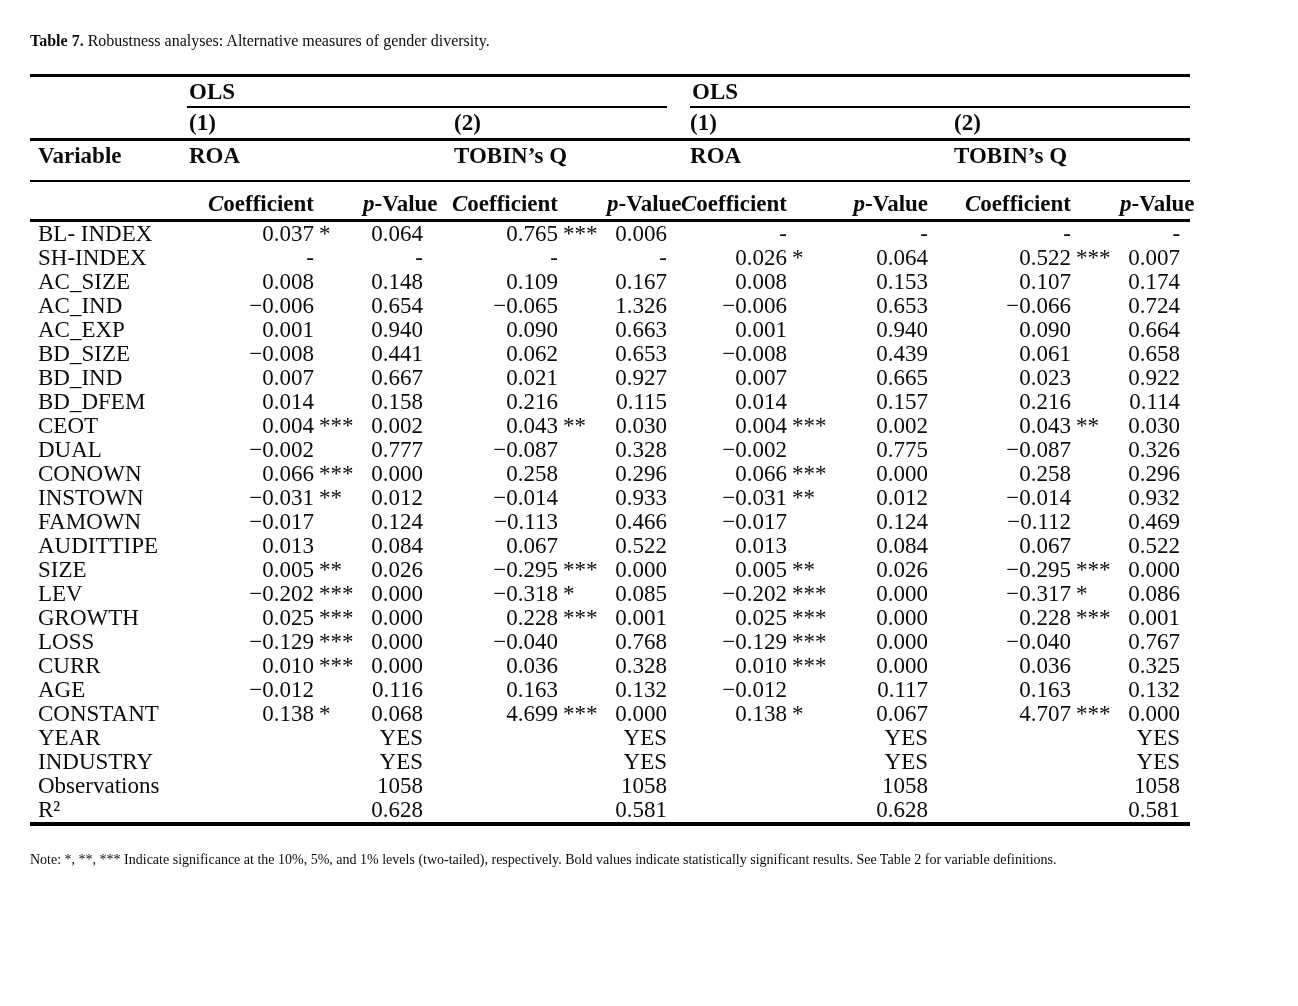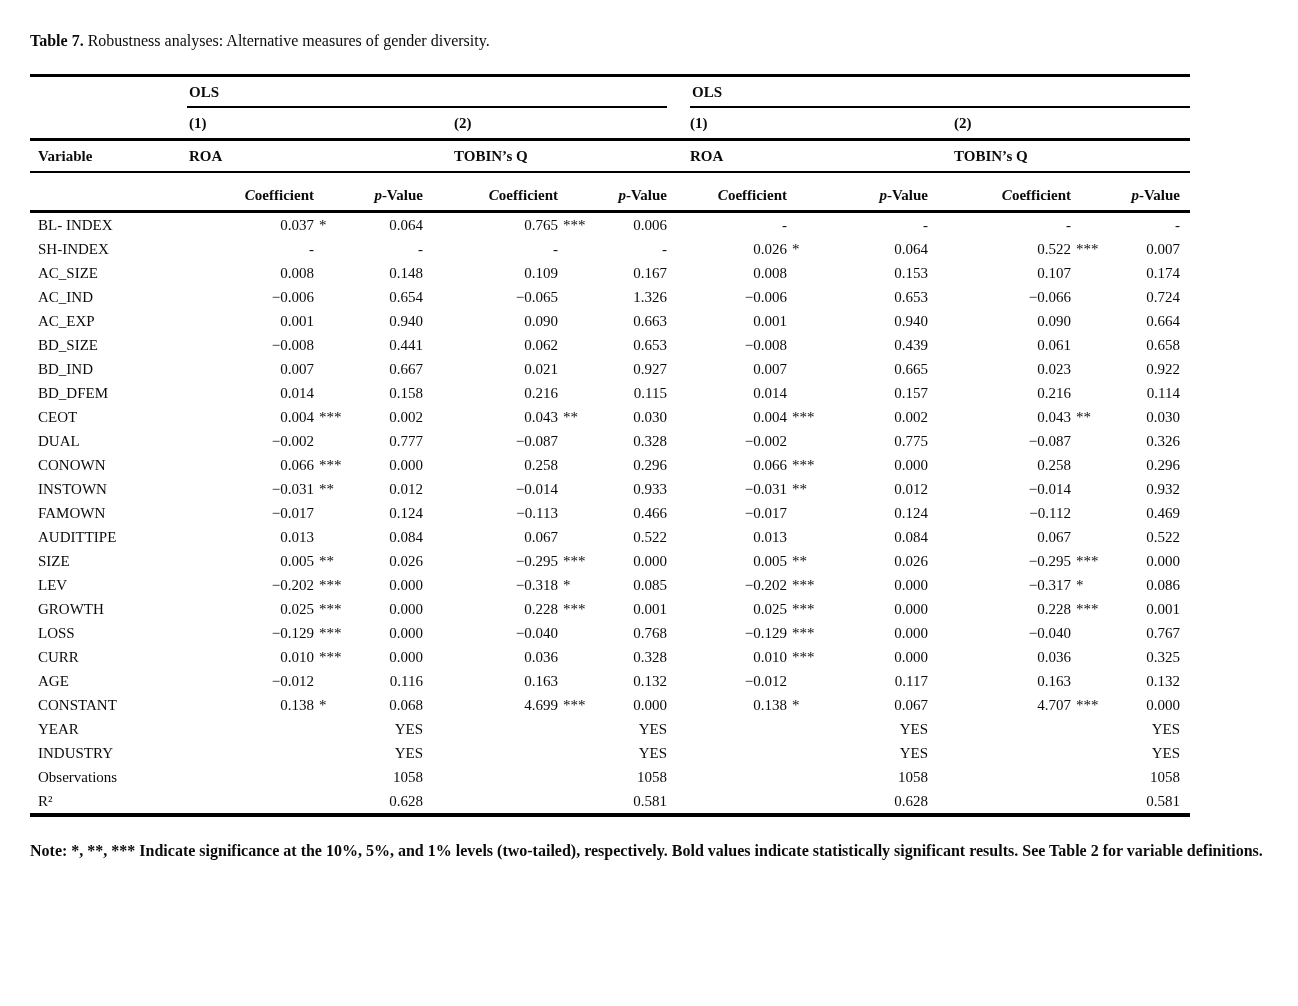--- a/index.html
+++ b/index.html
@@ -9,33 +9,33 @@
     font-family:"Liberation Serif","DejaVu Serif",serif;
     color:#0b0b0b;
   }
   
   .caption{font-size:16px;line-height:30px;margin:2px 0 18px 0;}
   .cap-b{font-weight:bold;}
   
   table.tbl{
     border-collapse:collapse;table-layout:fixed;width:1160px;
     border-top:3px solid #000;border-bottom:4px solid #000;
-    font-size:15px;
+    font-size:23px;
   }
   .tbl th,.tbl td{
     padding:0;margin:0;white-space:nowrap;vertical-align:bottom;
     font-weight:normal;text-align:left;line-height:24px;
   }
   
   tr.hr-ols th{padding-top:3px;}
   .grpline{border-bottom:2px solid #000;padding:0 0 2px 2px;font-weight:bold;}
   .grpline.g1{margin-right:11px;}
   .grpline.g2{margin-left:12px;}
   tr.hr-num th{border-bottom:3px solid #000;padding:3px 0 3px 0;font-weight:bold;}
-  tr.hr-dep th{border-bottom:2px solid #000;padding:3px 0 3px 0;font-weight:bold;}
+  tr.hr-dep th{border-bottom:2px solid #000;padding:3px 0 12px 0;font-weight:bold;}
   tr.hr-meas th{border-bottom:3px solid #000;padding:2px 0 3px 0;font-weight:bold;}
   .pl2{padding-left:2px !important;}
   .pl14{padding-left:14px !important;}
   .pl12{padding-left:12px !important;}
   .pl9{padding-left:9px !important;}
   .lblpad{padding-left:8px !important;}
   
   td.coef,th.coef-h{text-align:right;}
   td.pcol,th.p-h{text-align:right;}
   .st{display:inline-block;width:44px;padding-left:5px;text-align:left;}
@@ -43,21 +43,21 @@
   .c3{padding-right:11px !important;}
   .c5{padding-right:17px !important;}
   .c7{padding-right:10px !important;}
   tbody td{padding-top:2px;padding-bottom:2px;height:24px;}
   td.lbl{padding-left:8px;margin-top:26px;}
   .b{font-weight:bold;}
   
   .pv{display:inline-block;margin-top:8px;}
   .pv::first-letter{font-style:italic;}
   
-  .note{width:1244px;font-size:16px;line-height:35px;margin-top:16px;font-weight:bold;}
+  .note{width:1244px;font-size:14px;line-height:35px;margin-top:16px;}
 </style>
 </head>
 <body>
 
 <div class="caption">
   <span class="cap-b">Table 7.</span>
   <span>Robustness analyses: Alternative measures of gender diversity.</span>
 </div>
 
 <table class="tbl">

